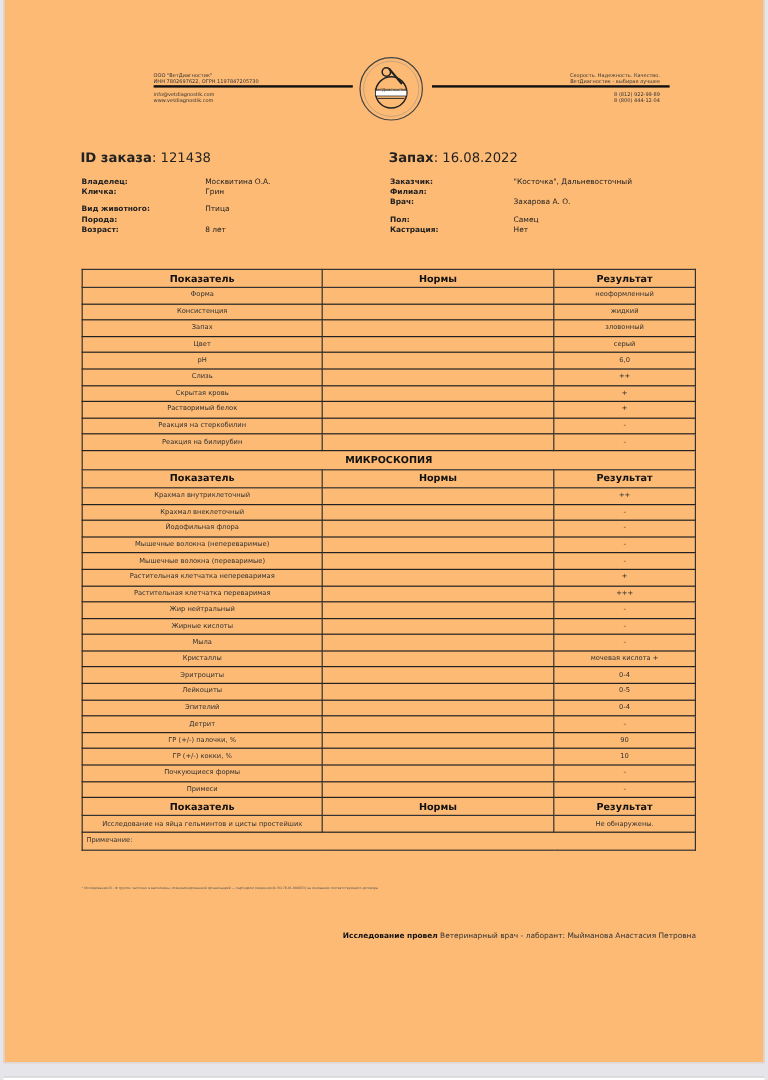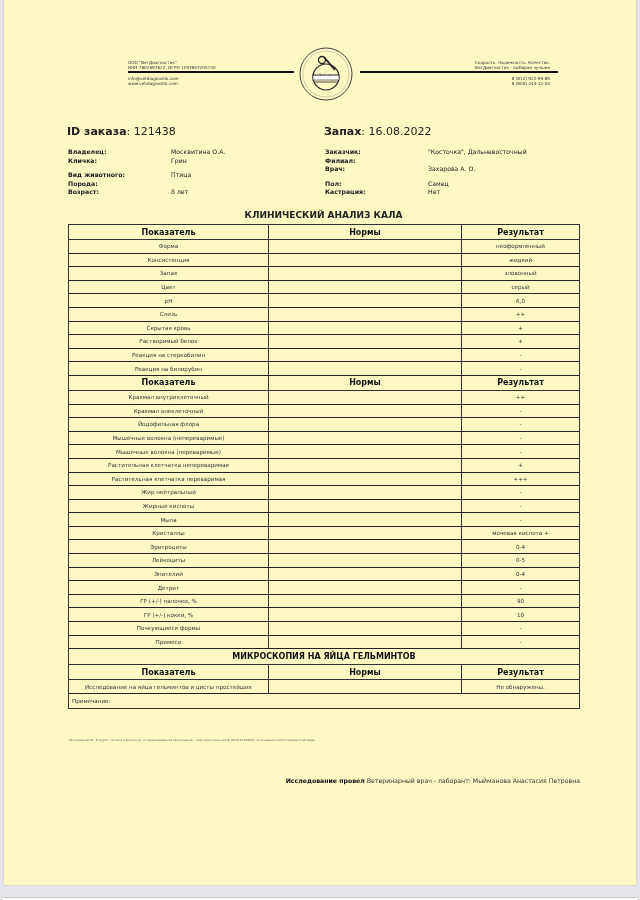--- a/index.html
+++ b/index.html
@@ -5,21 +5,21 @@
   html, body { margin: 0; padding: 0; }
   body {
     width: 640px; height: 900px; overflow: hidden;
     background: #e6e6ea;
     font-family: "DejaVu Sans", sans-serif;
     color: #222;
     position: relative;
   }
   .page {
     position: absolute; left: 3px; top: 0; width: 634px; height: 886px;
-    background: #fef9c3;
+    background: #fdba74;
     border-left: 1px solid #d8d8dc; border-right: 1px solid #d8d8dc; border-bottom: 1px solid #d8d8dc;
     box-sizing: border-box;
   }
   .page2 {
     position: absolute; left: 3px; top: 897px; width: 634px; height: 10px;
     background: #fff; border-top: 1px solid #c8c8cc;
   }
   
   .hdr-left { position: absolute; left: 124px; top: 60px; font-size: 4.2px; line-height: 5px; color: #333; }
   .hdr-right { position: absolute; right: 86px; top: 60px; font-size: 4.2px; line-height: 5px; color: #333; text-align: right; }
@@ -142,21 +142,20 @@
     <div class="row">
         <span class="lab">Пол:</span>
         <span>Самец</span>
       </div>
     <div class="row">
         <span class="lab">Кастрация:</span>
         <span>Нет</span>
       </div>
   </div>
 
-  <div class="sec-title" style="top:210px;">КЛИНИЧЕСКИЙ АНАЛИЗ КАЛА</div>
 
   <table class="rep" style="top:224px;padding-left:32px;">
     <colgroup>
         <col class="c1">
         <col class="c2">
         <col class="c3">
       </colgroup>
     <tbody id="tbody">
         <tr>
           <th>Показатель</th>
@@ -207,20 +206,23 @@
           <td>Реакция на стеркобилин</td>
           <td></td>
           <td>-</td>
         </tr>
         <tr class="r">
           <td>Реакция на билирубин</td>
           <td></td>
           <td>-</td>
         </tr>
         <tr>
+          <td colspan="3" class="secrow">МИКРОСКОПИЯ</td>
+        </tr>
+        <tr>
           <th>Показатель</th>
           <th>Нормы</th>
           <th>Результат</th>
         </tr>
         <tr class="r">
           <td>Крахмал внутриклеточный</td>
           <td></td>
           <td>++</td>
         </tr>
         <tr class="r">
@@ -307,23 +309,20 @@
           <td>Почкующиеся формы</td>
           <td></td>
           <td>-</td>
         </tr>
         <tr class="r">
           <td>Примеси</td>
           <td></td>
           <td>-</td>
         </tr>
         <tr>
-          <td colspan="3" class="secrow">МИКРОСКОПИЯ НА ЯЙЦА ГЕЛЬМИНТОВ</td>
-        </tr>
-        <tr>
           <th>Показатель</th>
           <th>Нормы</th>
           <th>Результат</th>
         </tr>
         <tr class="r">
           <td>Исследование на яйца гельминтов и цисты простейших</td>
           <td></td>
           <td>Не обнаружены.</td>
         </tr>
         <tr>

